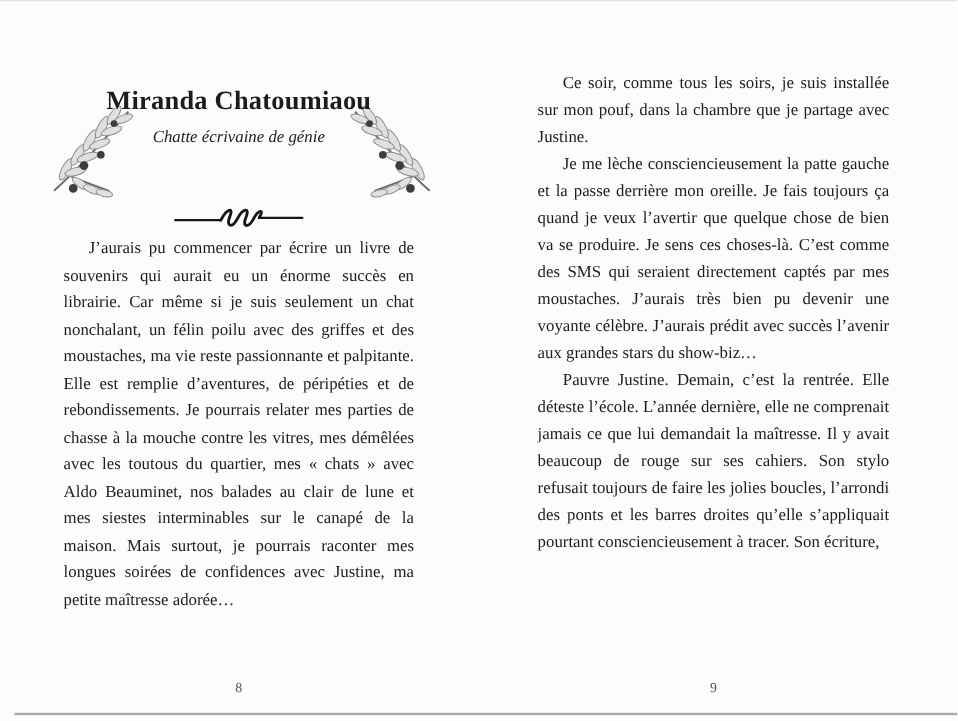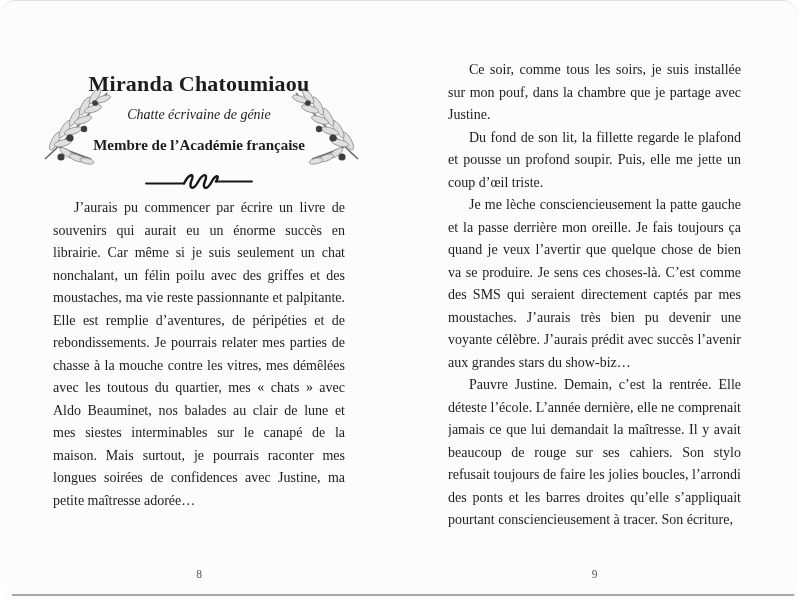--- a/index.html
+++ b/index.html
@@ -9,21 +9,20 @@
     font-family: "Liberation Serif", serif;
   }
   .spread {
     position: relative;
     width: 798px; height: 601px;
     background: #fcfcfc;
     color: #1c1c1c;
     overflow: hidden;
     border-top: 1px solid #e0e0e0;
     box-sizing: border-box;
-    border-radius: 16px;
   }
   .bottom-rule {
     position: absolute;
     left: 12px; right: 0; top: 593px; height: 2px;
     background: #a9a9a9;
   }
   .page { position: absolute; top: 0; height: 601px; }
   .page-left  { left: 53px;  width: 292px; }
   .page-right { left: 448px; width: 293px; }
 
@@ -125,21 +124,20 @@
           <circle cx="47" cy="44" r="3.2"></circle>
           <circle cx="24" cy="72" r="3.6"></circle>
           <circle cx="58" cy="18" r="2.8"></circle>
         </g>
       </svg>
     </span>
 
     <div class="chapter-header">
       <h1 class="author">Miranda Chatoumiaou</h1>
       <div class="role">Chatte écrivaine de génie</div>
-      <div class="affiliation">Membre de l’Académie française</div>
     </div>
 
     <div class="divider">
       <svg viewBox="0 0 110 24" xmlns="http://www.w3.org/2000/svg">
         <g stroke="#161616" fill="none" stroke-linecap="round">
           <path d="M2 13.5 H40" stroke-width="1.8"></path>
           <path d="M72 11.5 H108" stroke-width="1.8"></path>
           <path d="M40 13.5 C 45 3.5, 51 2.5, 47.5 10.5 C 44 19, 49.5 20.5, 54 12 C 58.5 3.5, 64.5 2.5, 61 11 C 57.5 19.5, 63 20.5, 67.5 12 C 71.5 4.5, 76.5 4, 72 11.5" stroke-width="2.4"></path>
         </g>
       </svg>
@@ -148,21 +146,20 @@
     <div class="body-block body-left">
       <p class="par">J’aurais pu commencer par écrire un livre de souvenirs qui aurait eu un énorme succès en librairie. Car même si je suis seulement un chat nonchalant, un félin poilu avec des griffes et des moustaches, ma vie reste passionnante et palpitante. Elle est remplie d’aventures, de péripéties et de rebondissements. Je pourrais relater mes parties de chasse à la mouche contre les vitres, mes démêlées avec les toutous du quartier, mes « chats » avec Aldo Beauminet, nos balades au clair de lune et mes siestes interminables sur le canapé de la maison. Mais surtout, je pourrais raconter mes longues soirées de confidences avec Justine, ma petite maîtresse adorée…</p>
     </div>
 
     <div class="folio">8</div>
   </div>
 
   <div class="page page-right">
     <div class="body-block body-right">
       <p class="par">Ce soir, comme tous les soirs, je suis installée sur mon pouf, dans la chambre que je partage avec Justine.</p>
-      <p class="par">Du fond de son lit, la fillette regarde le plafond et pousse un profond soupir. Puis, elle me jette un coup d’œil triste.</p>
       <p class="par">Je me lèche consciencieusement la patte gauche et la passe derrière mon oreille. Je fais toujours ça quand je veux l’avertir que quelque chose de bien va se produire. Je sens ces choses-là. C’est comme des SMS qui seraient directement captés par mes moustaches. J’aurais très bien pu devenir une voyante célèbre. J’aurais prédit avec succès l’avenir aux grandes stars du show-biz…</p>
       <p class="par">Pauvre Justine. Demain, c’est la rentrée. Elle déteste l’école. L’année dernière, elle ne comprenait jamais ce que lui demandait la maîtresse. Il y avait beaucoup de rouge sur ses cahiers. Son stylo refusait toujours de faire les jolies boucles, l’arrondi des ponts et les barres droites qu’elle s’appliquait pourtant consciencieusement à tracer. Son écriture,</p>
     </div>
 
     <div class="folio">9</div>
   </div>
 
   <div class="bottom-rule"></div>
 </div>
 

